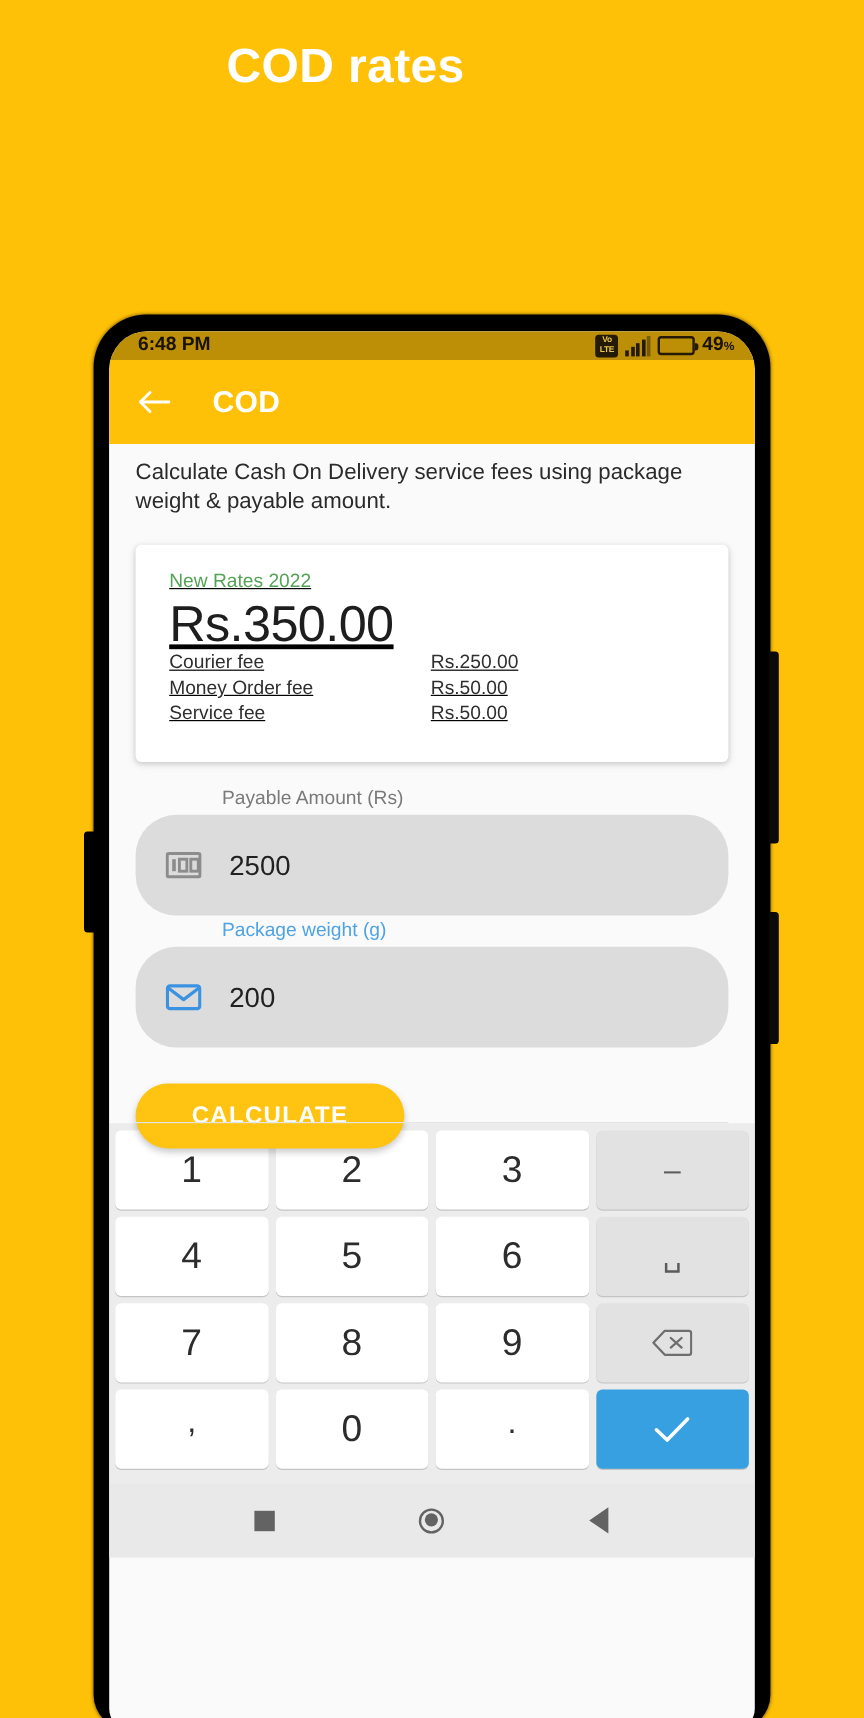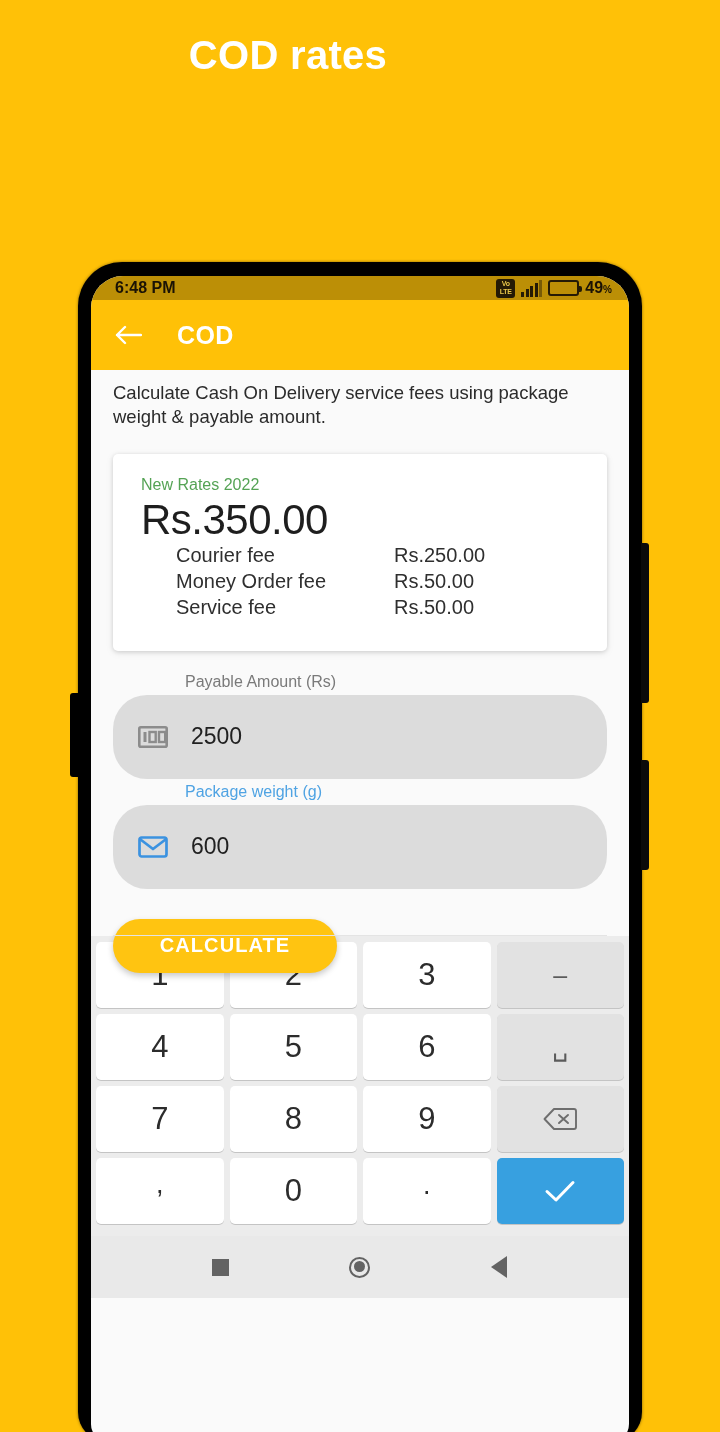--- a/index.html
+++ b/index.html
@@ -184,38 +184,38 @@
     line-height: 1.28;
     max-width: 470px;
   }
 
   .rate-card {
     margin-top: 26px;
     background: #FFFFFF;
     border-radius: 5px;
     padding: 22px 28px 30px 28px;
     box-shadow: 0 1px 4px rgba(0,0,0,0.14), 0 2px 9px rgba(0,0,0,0.07);
+    text-decoration: underline;
   }
   .card-tag {
     color: #55A355;
     font-size: 16px;
     margin-bottom: 2px;
   }
   .card-total {
     font-size: 42px;
     color: #1e1e1e;
     line-height: 1.12;
     letter-spacing: -0.5px;
   }
   .fee-row {
     display: flex;
-    font-size: 20px;
+    font-size: 16px;
     color: #2f2f2f;
     line-height: 1.29;
-    margin-left: 35px;
   }
   .fee-label { width: 218px; }
 
   
   .field {
     position: relative;
     margin-top: 26px;
     height: 84px;
     background: #DCDCDC;
     border-radius: 34px;
@@ -428,21 +428,21 @@
       </div>
 
       <div class="field">
         <span class="field-label focused">Package weight (g)</span>
         <span class="field-icon">
           <svg width="30" height="24" viewBox="0 0 30 24">
             <rect x="1.5" y="2.5" width="27" height="19" rx="2.2" fill="none" stroke="#3B92E0" stroke-width="2.7"></rect>
             <path d="M2.5 4.5L15 14 27.5 4.5" fill="none" stroke="#3B92E0" stroke-width="2.7" stroke-linecap="round" stroke-linejoin="round"></path>
           </svg>
         </span>
-        <span class="field-value">600</span>
+        <span class="field-value">200</span>
       </div>
 
       <div class="calc-wrap">
         <button class="calc-btn">CALCULATE</button>
       </div>
 
       <div class="divider"></div>
     </div>
 
     <div class="keyboard">

